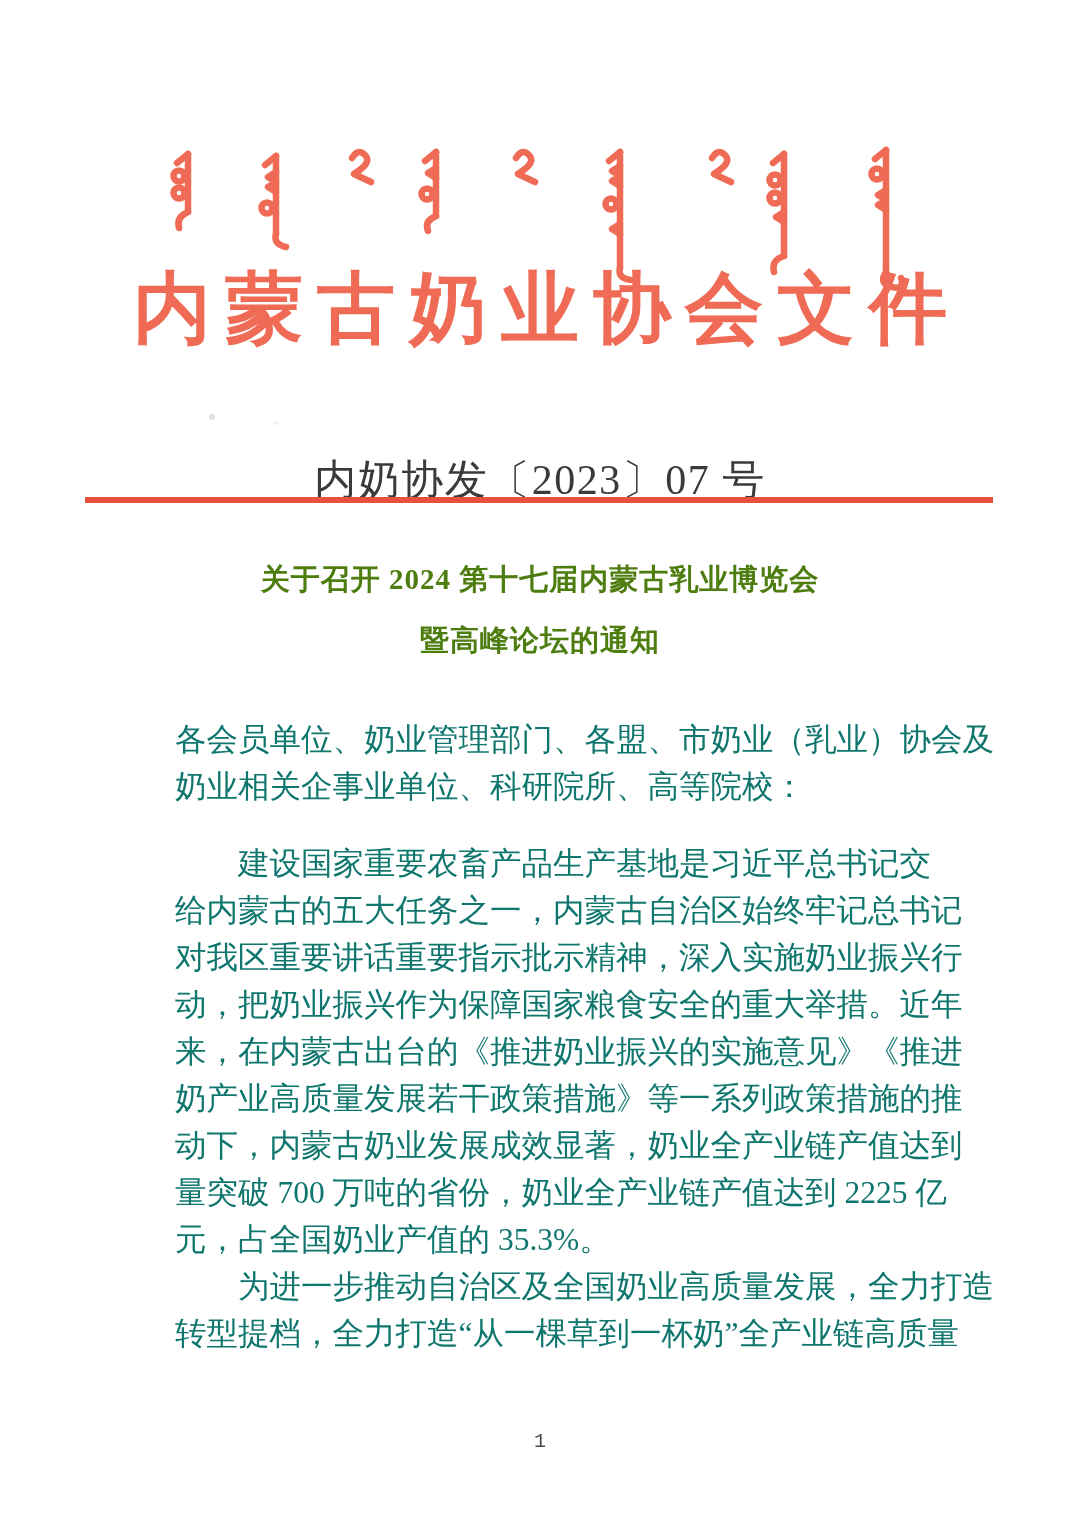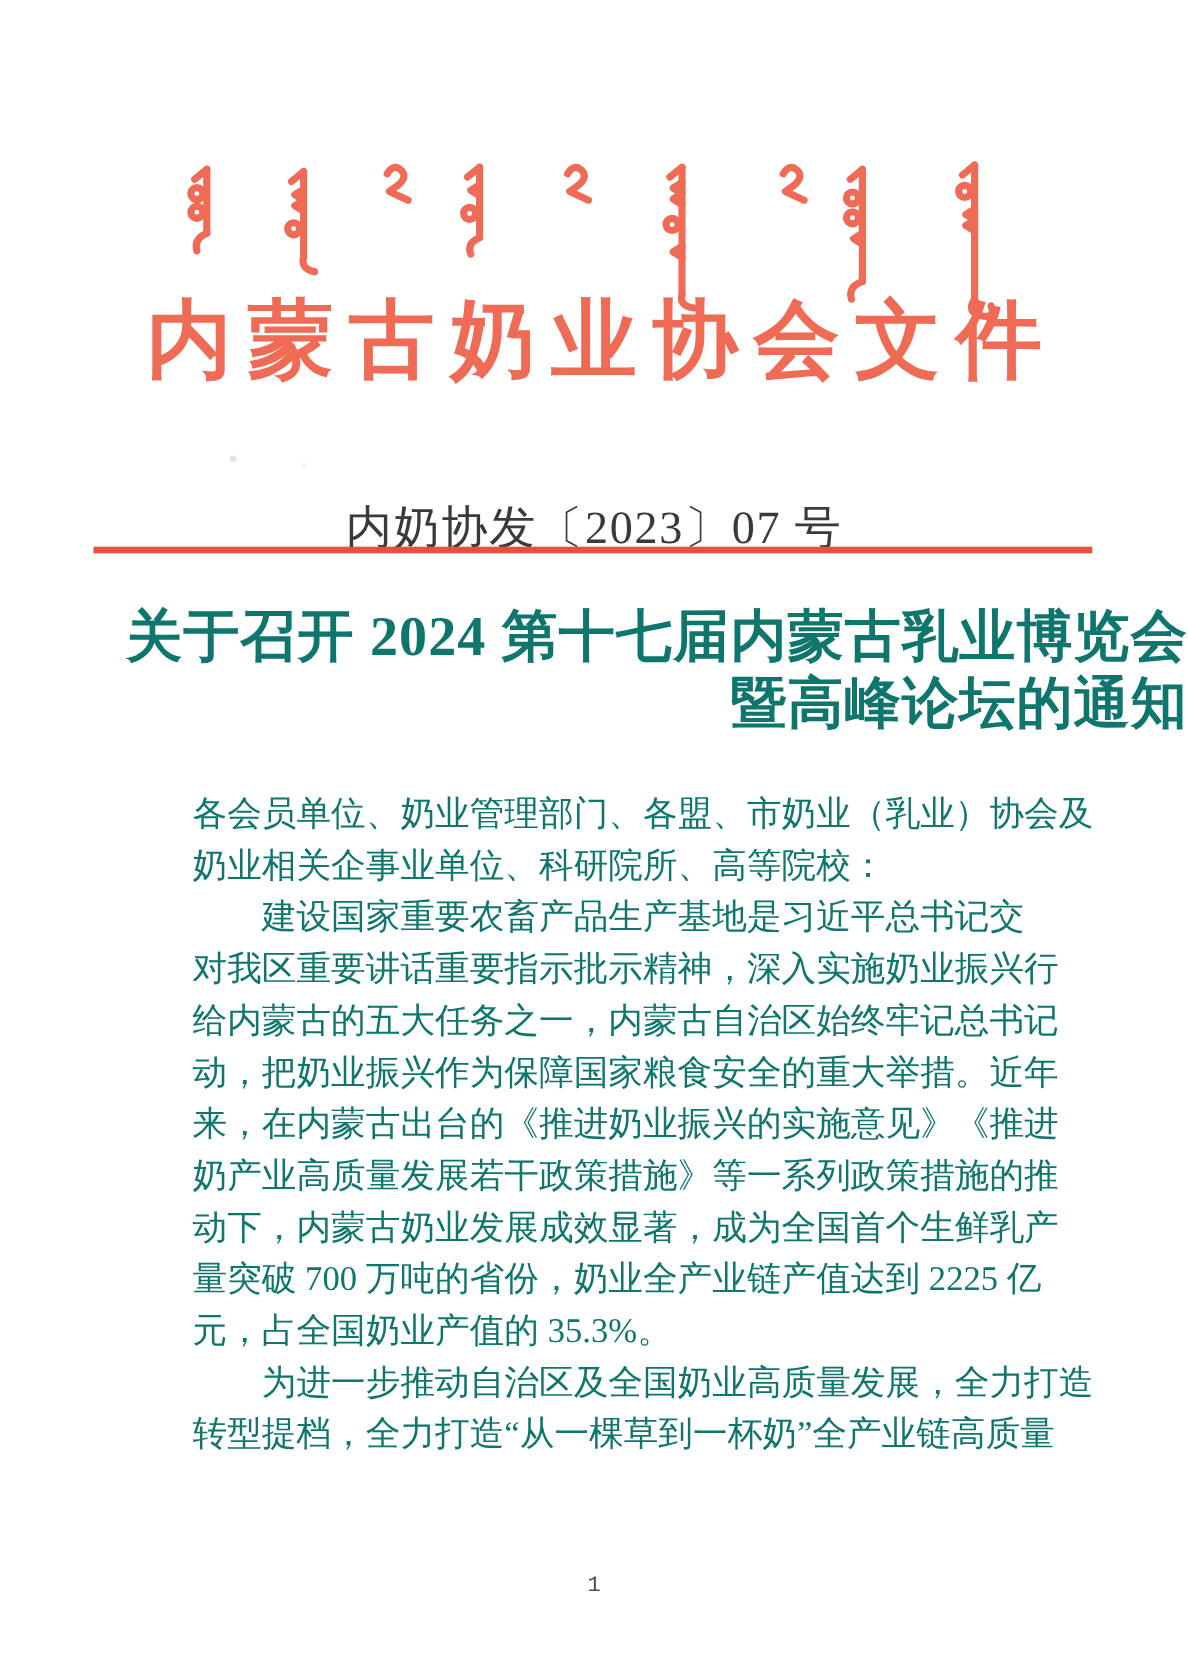--- a/index.html
+++ b/index.html
@@ -20,28 +20,28 @@
   }
   
   .doc-number {
     position:absolute; top:452px; left:0; width:1080px; text-align:center;
     font-size:42px; color:#3a3a3a; letter-spacing:1.5px;
   }
   
   .red-divider { position:absolute; top:497px; left:85px; width:908px; height:6px; background:#e8503e; }
   
   .doc-title {
-    position:absolute; top:549px; left:0; width:1080px; text-align:right;
-    font-size:51px; font-weight:bold; color:#0f766e; line-height:61px; letter-spacing:1px;
+    position:absolute; top:549px; left:0; width:1080px; text-align:center;
+    font-size:29px; font-weight:bold; color:#4d7c0f; line-height:61px; letter-spacing:1px;
   }
   
   .body-text { position:absolute; left:175px; top:716px; width:762px; font-size:31.5px; color:#0f766e; }
   .line { height:47px; line-height:47px; white-space:nowrap; }
   .indent { padding-left:63px; }
-  .para-gap { }
+  .para-gap { margin-top:30px; }
   
   .page-number {
     position:absolute; top:1430px; left:0; width:1080px; text-align:center;
     font-size:20px; color:#4a4a4a; font-family:"Liberation Mono","DejaVu Sans Mono",monospace;
   }
   
   .speck { position:absolute; border-radius:50%; background:#ababab; }
   .speck.s1 { left:209px; top:414px; width:6px; height:6px; opacity:.35; }
   .speck.s2 { left:274px; top:421px; width:5px; height:4px; opacity:.16; }
 </style>
@@ -116,26 +116,26 @@
     <div>关于召开 2024 第十七届内蒙古乳业博览会</div>
     <div>暨高峰论坛的通知</div>
   </div>
 
   <div class="body-text">
     <div class="line">各会员单位、奶业管理部门、各盟、市奶业（乳业）协会及</div>
     <div class="line">奶业相关企事业单位、科研院所、高等院校：</div>
 
     <div class="para-gap">
       <div class="line indent">建设国家重要农畜产品生产基地是习近平总书记交</div>
+      <div class="line">给内蒙古的五大任务之一，内蒙古自治区始终牢记总书记</div>
       <div class="line">对我区重要讲话重要指示批示精神，深入实施奶业振兴行</div>
-      <div class="line">给内蒙古的五大任务之一，内蒙古自治区始终牢记总书记</div>
       <div class="line">动，把奶业振兴作为保障国家粮食安全的重大举措。近年</div>
       <div class="line">来，在内蒙古出台的《推进奶业振兴的实施意见》《推进</div>
       <div class="line">奶产业高质量发展若干政策措施》等一系列政策措施的推</div>
-      <div class="line">动下，内蒙古奶业发展成效显著，成为全国首个生鲜乳产</div>
+      <div class="line">动下，内蒙古奶业发展成效显著，奶业全产业链产值达到</div>
       <div class="line">量突破 700 万吨的省份，奶业全产业链产值达到 2225 亿</div>
       <div class="line">元，占全国奶业产值的 35.3%。</div>
     </div>
 
     <div>
       <div class="line indent">为进一步推动自治区及全国奶业高质量发展，全力打造</div>
       <div class="line">转型提档，全力打造“从一棵草到一杯奶”全产业链高质量</div>
     </div>
   </div>
 

